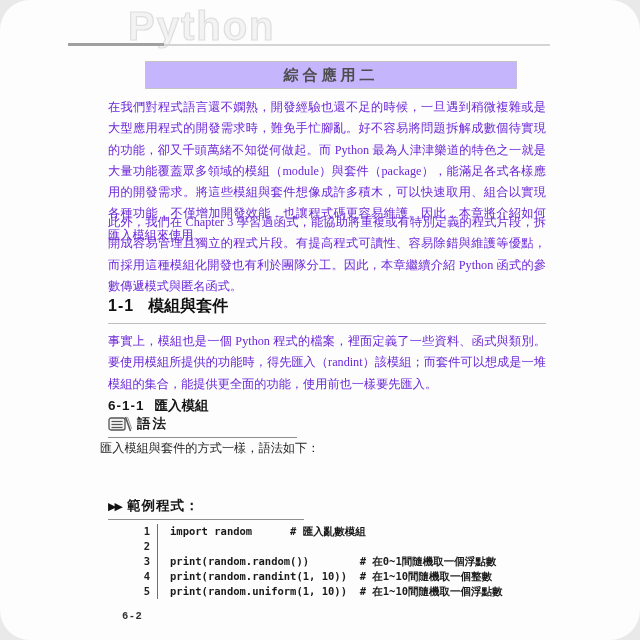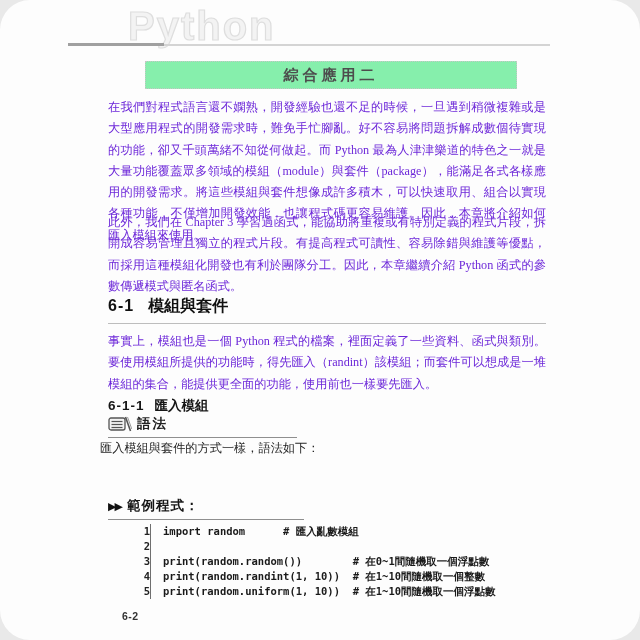--- a/index.html
+++ b/index.html
@@ -20,21 +20,21 @@
   .running-head {
     position:absolute; top:29px; left:140px; z-index:2;
     font-family:"Liberation Sans","DejaVu Sans",sans-serif;
     font-size:9.5px; font-weight:bold; color:#3a3a3a; letter-spacing:0.5px;
   }
   .head-rule { position:absolute; top:44px; left:68px; width:482px; height:2px; background:#d4d4d4; z-index:2; }
   .head-rule-dark { position:absolute; top:-1px; left:0; width:96px; height:3px; background:#a0a0a0; }
   
   .banner {
     position:absolute; top:61px; left:145px; width:372px; height:28px; z-index:2;
-    background:#86efac; border:1px dotted #c6c6c6;
+    background:#c4b5fd; border:1px dotted #c6c6c6;
     display:flex; align-items:center; justify-content:center;
     font-family:"Liberation Sans","DejaVu Sans",sans-serif;
     font-size:15px; font-weight:bold; letter-spacing:4px; color:#4d4d4d;
   }
   
   .para {
     position:absolute; left:108px; width:438px;
     font-size:12.2px; line-height:21.3px; text-align:justify; color:#6d28d9;
   }
   .p1 { top:97px; }
@@ -79,29 +79,29 @@
   }
   .chevrons { font-size:11px; letter-spacing:-2px; color:#111; transform:translateY(-0.5px); }
   .code-block { position:absolute; top:524px; left:134px; z-index:2; }
   .code-row { display:flex; align-items:stretch; }
   .code-no {
     width:16px; text-align:right; flex:none;
     font-family:"DejaVu Sans Mono","Liberation Mono",monospace;
     font-size:10.5px; font-weight:bold; line-height:15px; color:#222;
   }
   .code-txt {
-    padding-left:12px; border-left:1.2px solid #6f6f6f;
+    margin-left:7px; padding-left:12px; border-left:1.2px solid #6f6f6f;
     font-family:"DejaVu Sans Mono","Liberation Mono",monospace;
     font-size:10.5px; font-weight:bold; line-height:15px; color:#1a1a1a;
     white-space:pre; min-height:15px;
   }
   
   .folio {
     position:absolute; top:610px; left:122px;
-    font-family:Liberation Sans, sans-serif;
+    font-family:Liberation Mono, monospace;
     font-size:10.5px; font-weight:bold; color:#333; letter-spacing:0.5px;
   }
   .pages-icon svg { display:block; }
 </style>
 </head>
 <body>
 
 <div id="page">
 
   <div class="watermark">Python</div>
@@ -110,21 +110,21 @@
   </div>
 
   <div class="banner">
     <span>綜合應用二</span>
   </div>
 
   <p class="para p1">在我們對程式語言還不嫻熟，開發經驗也還不足的時候，一旦遇到稍微複雜或是大型應用程式的開發需求時，難免手忙腳亂。好不容易將問題拆解成數個待實現的功能，卻又千頭萬緒不知從何做起。而 Python 最為人津津樂道的特色之一就是大量功能覆蓋眾多領域的模組（module）與套件（package），能滿足各式各樣應用的開發需求。將這些模組與套件想像成許多積木，可以快速取用、組合以實現各種功能，不僅增加開發效能，也讓程式碼更容易維護。因此，本章將介紹如何匯入模組來使用。</p>
   <p class="para p2">此外，我們在 Chapter 3 學習過函式，能協助將重複或有特別定義的程式片段，拆開成容易管理且獨立的程式片段。有提高程式可讀性、容易除錯與維護等優點，而採用這種模組化開發也有利於團隊分工。因此，本章繼續介紹 Python 函式的參數傳遞模式與匿名函式。</p>
 
   <div class="h2">
-    <span class="sec-no">6-1</span><span>模組與套件</span>
+    <span class="sec-no">1-1</span><span>模組與套件</span>
   </div>
   <p class="para p3">事實上，模組也是一個 Python 程式的檔案，裡面定義了一些資料、函式與類別。要使用模組所提供的功能時，得先匯入（randint）該模組；而套件可以想成是一堆模組的集合，能提供更全面的功能，使用前也一樣要先匯入。</p>
 
   <div class="h3">
     <span class="sec-no">6-1-1</span><span>匯入模組</span>
   </div>
 
   <div class="syntax-head">
     <span class="pages-icon">
       <svg width="24" height="16" viewBox="0 0 24 16">

